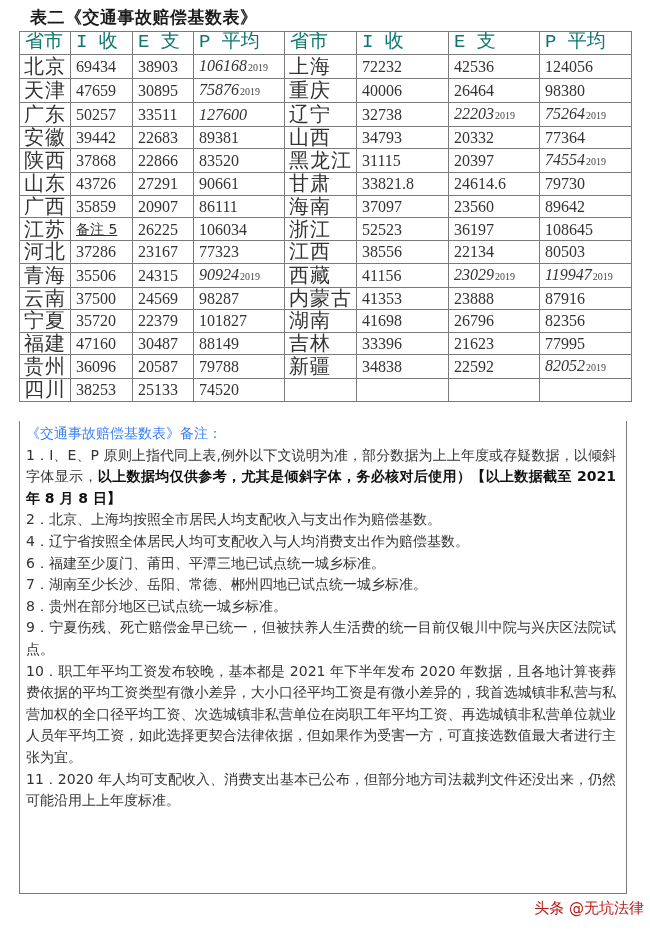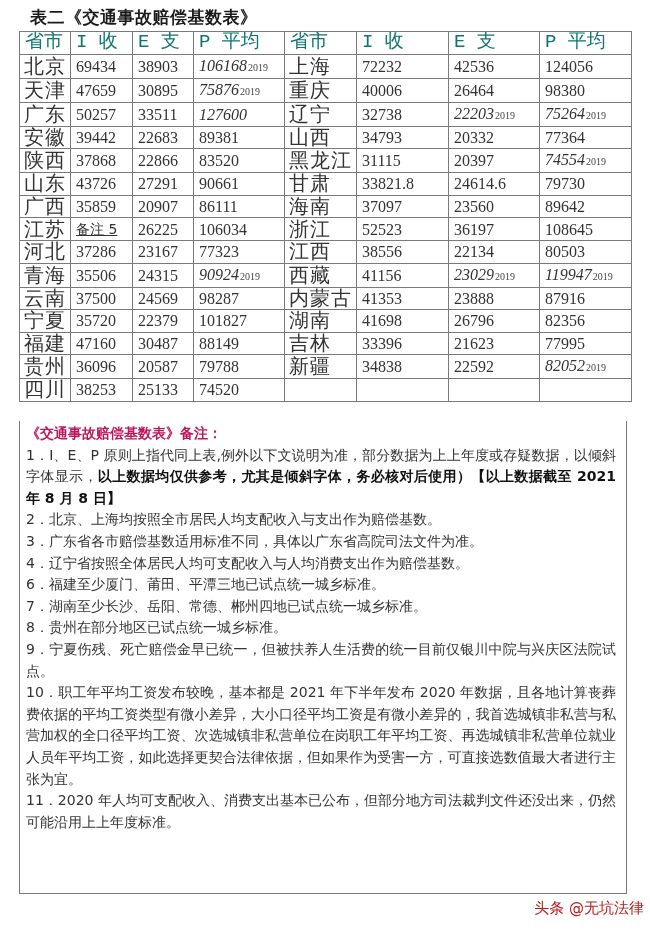--- a/index.html
+++ b/index.html
@@ -15,21 +15,21 @@
   table.main td.prov { font-family: "DejaVu Sans", "Liberation Sans", sans-serif; font-size: 20px;
                        padding-left: 4px; letter-spacing: 1px; }
   table.main tr.head td { font-family: Liberation Mono, monospace; font-size: 19px; color: #0f766e; }
   .it { font-style: italic; }
   .sup { font-size: 10px; font-style: normal; margin-left: 1px; color: #444; }
   .ul { text-decoration: underline; font-family: "DejaVu Sans", "Liberation Sans", sans-serif; font-size: 14px; }
   .notes { position: absolute; left: 19px; top: 421px; width: 590px; height: 470px;
            border: 1.5px solid #7a7a7a; border-top: none; padding: 2px 10px 0 6px;
            font-size: 14px; line-height: 21.6px; color: #333;
            font-family: "DejaVu Sans", "Liberation Sans", sans-serif; }
-  .notes .nt { font-weight: bold; color: #be185d; }
+  .notes .nt { font-weight: normal; color: #3b82f6; }
   .notes p { margin: 0; text-align: justify; }
   .notes b { color: #111; }
   .watermark { position: absolute; right: 6px; top: 899px; font-size: 15px; color: #b91c1c;
                font-family: "DejaVu Sans", "Liberation Sans", sans-serif; background: rgba(255,255,255,0.6); }
 </style>
 </head>
 <body>
 
 <div class="title">表二《交通事故赔偿基数表》</div>
 
@@ -206,21 +206,20 @@
         <td><span></span></td>
       </tr>
     </tbody>
 </table>
 
 <div class="notes">
   <p class="nt">《交通事故赔偿基数表》备注：</p>
   <p><span>1．I、E、P 原则上指代同上表,例外以下文说明为准，部分数据为上上年度或存疑数据，以倾斜字体显示，</span><b>以上数据均仅供参考，尤其是倾斜字体，务必核对后使用）【以上数据截至 2021 年 8 月 8 日】</b></p>
   <div id="notes-list">
       <p>2．北京、上海均按照全市居民人均支配收入与支出作为赔偿基数。</p>
-      <p>3．广东省各市赔偿基数适用标准不同，具体以广东省高院司法文件为准。</p>
       <p>4．辽宁省按照全体居民人均可支配收入与人均消费支出作为赔偿基数。</p>
       <p>6．福建至少厦门、莆田、平潭三地已试点统一城乡标准。</p>
       <p>7．湖南至少长沙、岳阳、常德、郴州四地已试点统一城乡标准。</p>
       <p>8．贵州在部分地区已试点统一城乡标准。</p>
       <p>9．宁夏伤残、死亡赔偿金早已统一，但被扶养人生活费的统一目前仅银川中院与兴庆区法院试点。</p>
       <p>10．职工年平均工资发布较晚，基本都是 2021 年下半年发布 2020 年数据，且各地计算丧葬费依据的平均工资类型有微小差异，大小口径平均工资是有微小差异的，我首选城镇非私营与私营加权的全口径平均工资、次选城镇非私营单位在岗职工年平均工资、再选城镇非私营单位就业人员年平均工资，如此选择更契合法律依据，但如果作为受害一方，可直接选数值最大者进行主张为宜。</p>
       <p>11．2020 年人均可支配收入、消费支出基本已公布，但部分地方司法裁判文件还没出来，仍然可能沿用上上年度标准。</p>
     </div>
 </div>
 

